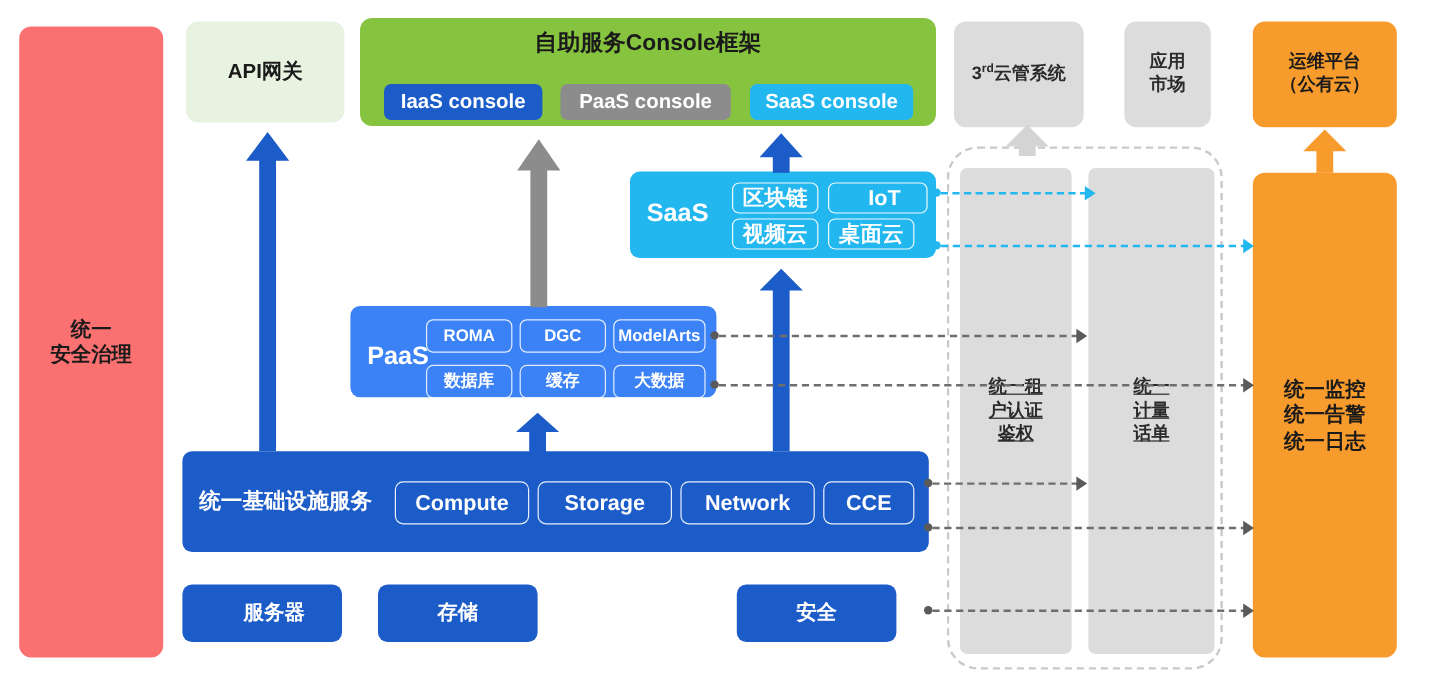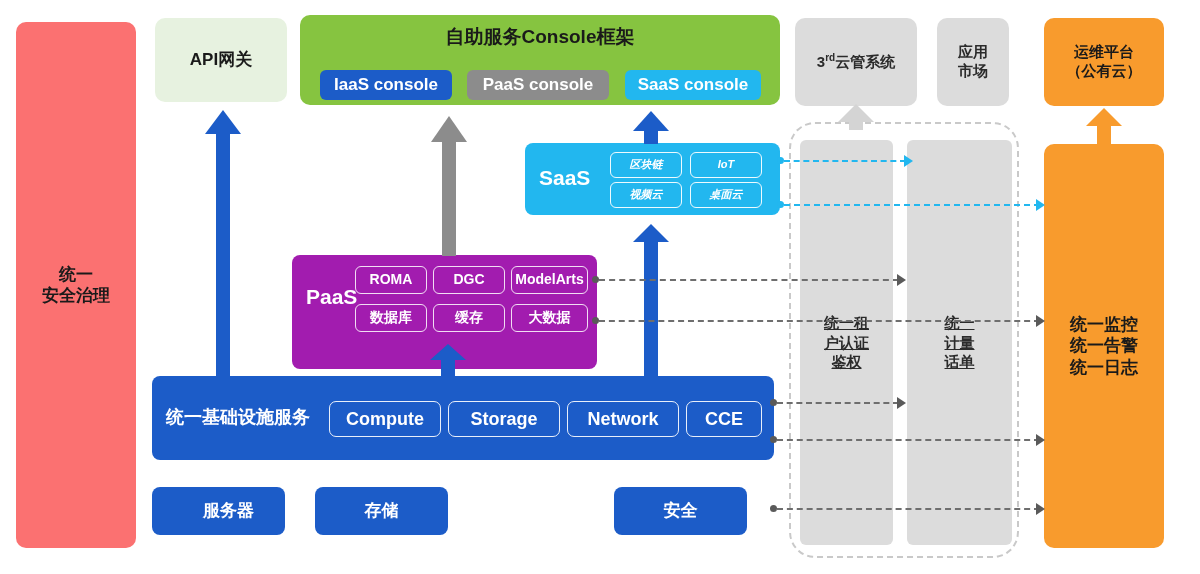--- a/index.html
+++ b/index.html
@@ -25,40 +25,40 @@
                  color:#1a1a1a;font-size:19px;font-weight:700;}
   .console-chip{position:absolute;top:55px;height:30px;border-radius:6px;
                 display:flex;align-items:center;justify-content:center;
                 color:#ffffff;font-size:17px;font-weight:600;}
   .chip-iaas{left:20px;width:132px;background:#1c5cc8;}
   .chip-paas{left:167px;width:142px;background:#8c8c8c;}
   .chip-saas{left:325px;width:136px;background:#22b7ef;}
 
   
   .gbox{background:#dcdcdc;color:#2b2b2b;font-size:15px;font-weight:700;border-radius:10px;}
-  .third-cloud{left:795px;top:18px;width:122px;height:88px;}
+  .third-cloud{left:795px;top:18px;width:108px;height:88px;}
   .app-market{left:937px;top:18px;width:72px;height:88px;}
 
   
   .ops-head{left:1044px;top:18px;width:120px;height:88px;background:#f89b2d;
             color:#1a1a1a;font-size:15px;font-weight:700;border-radius:10px;}
 
   
   .ops-col{left:1044px;top:144px;width:120px;height:404px;background:#f89b2d;
            color:#1a1a1a;font-size:17px;font-weight:700;border-radius:10px;}
 
   
   .saas{left:525px;top:143px;width:255px;height:72px;background:#22b7ef;border-radius:8px;}
   .saas-label{position:absolute;left:14px;top:22px;color:#fff;font-size:21px;font-weight:600;}
   .saas-chip{position:absolute;height:24px;border:1.6px solid rgba(255,255,255,.92);
              border-radius:6px;display:flex;align-items:center;justify-content:center;
-             color:#ffffff;font-size:11px;font-weight:600;font-style:italic;}
-
-  
-  .paas{left:292px;top:255px;width:305px;height:114px;background:#a21caf;border-radius:8px;}
+             color:#ffffff;font-size:18px;font-weight:600;}
+
+  
+  .paas{left:292px;top:255px;width:305px;height:76px;background:#3b82f6;border-radius:8px;}
   .paas-label{position:absolute;left:14px;top:29px;color:#fff;font-size:21px;font-weight:600;}
   .paas-chip{position:absolute;height:26px;border:1.6px solid rgba(255,255,255,.85);
              border-radius:6px;display:flex;align-items:center;justify-content:center;
              color:#ffffff;font-size:14px;font-weight:600;}
 
   
   .infra{left:152px;top:376px;width:622px;height:84px;background:#1c5cc8;border-radius:8px;}
   .infra-label{position:absolute;left:14px;top:30px;color:#fff;font-size:18px;font-weight:700;}
   .infra-chip{position:absolute;top:25px;height:34px;border:1.6px solid rgba(255,255,255,.9);
               border-radius:7px;display:flex;align-items:center;justify-content:center;
@@ -130,21 +130,21 @@
   <div class="gray-col gcol-auth">
     <span>统一租<br>户认证<br>鉴权</span>
   </div>
   <div class="gray-col gcol-meter">
     <span>统一<br>计量<br>话单</span>
   </div>
 
   <div class="box saas" style="display:block">
     <div class="saas-label">SaaS</div>
     <div class="saas-chip" style="left:85px;top:9px;width:70px;">区块链</div>
-    <div class="saas-chip" style="left:165px;top:9px;width:70px;">IoT</div>
+    <div class="saas-chip" style="left:165px;top:9px;width:70px;padding-left:11px;">IoT</div>
     <div class="saas-chip" style="left:85px;top:39px;width:70px;">视频云</div>
     <div class="saas-chip" style="left:165px;top:39px;width:70px;">桌面云</div>
   </div>
 
   <div class="box paas" style="display:block">
     <div class="paas-label">PaaS</div>
     <div class="paas-chip" style="left:63px;top:11px;width:70px;">ROMA</div>
     <div class="paas-chip" style="left:141px;top:11px;width:70px;">DGC</div>
     <div class="paas-chip" style="left:219px;top:11px;width:75px;">ModelArts</div>
     <div class="paas-chip" style="left:63px;top:49px;width:70px;">数据库</div>

